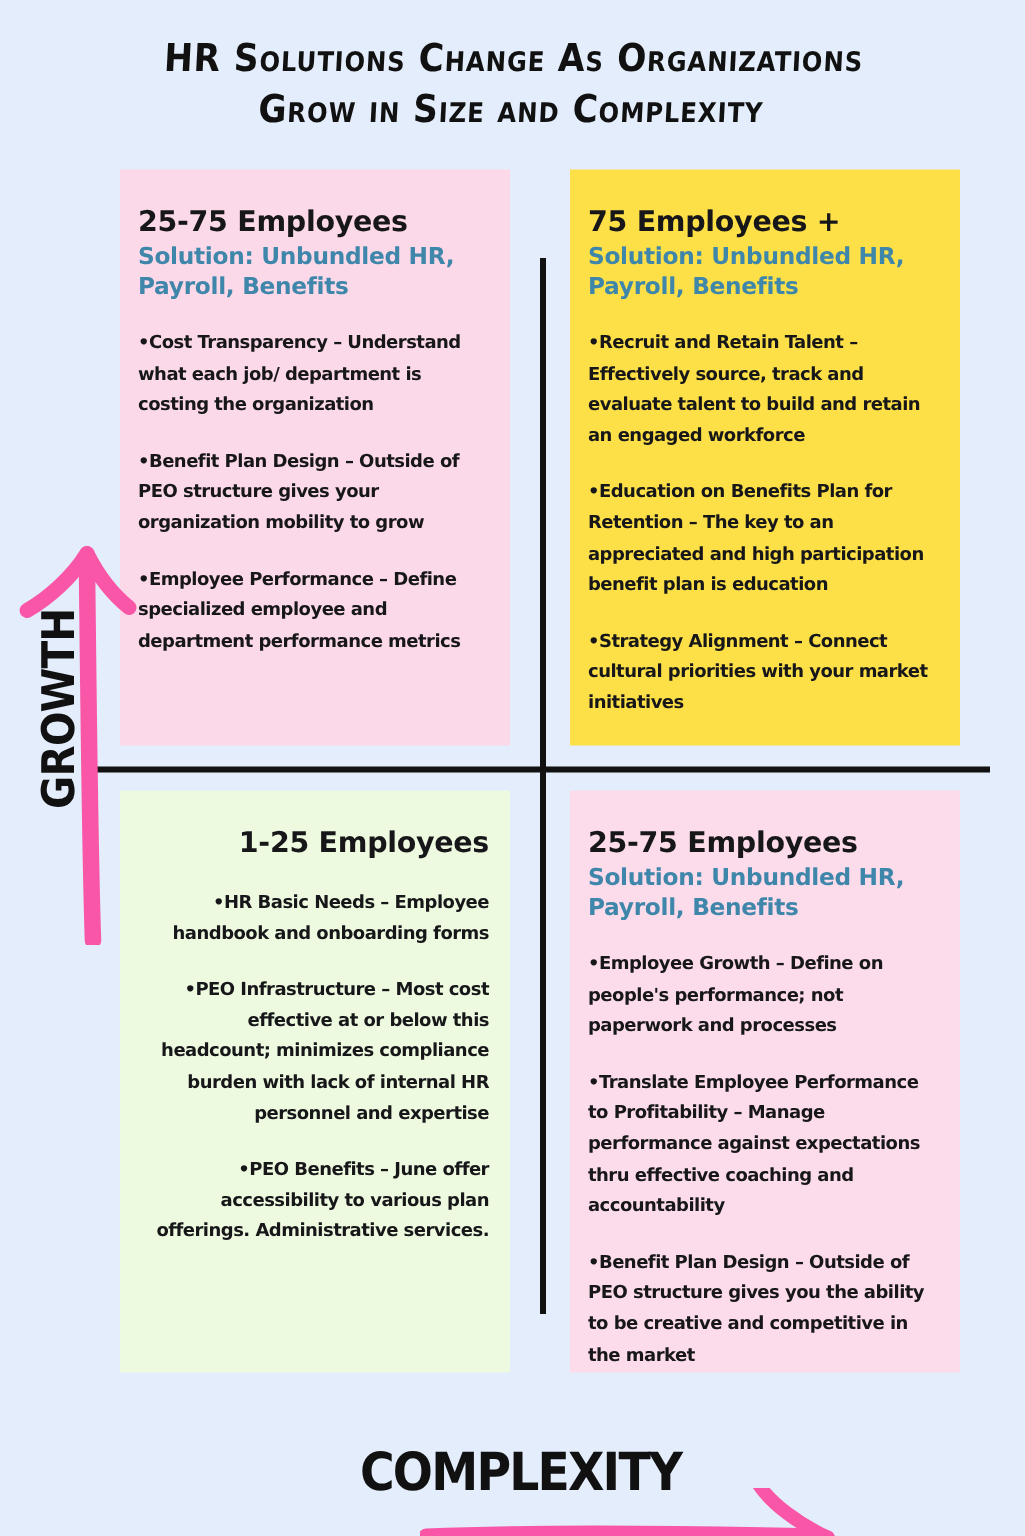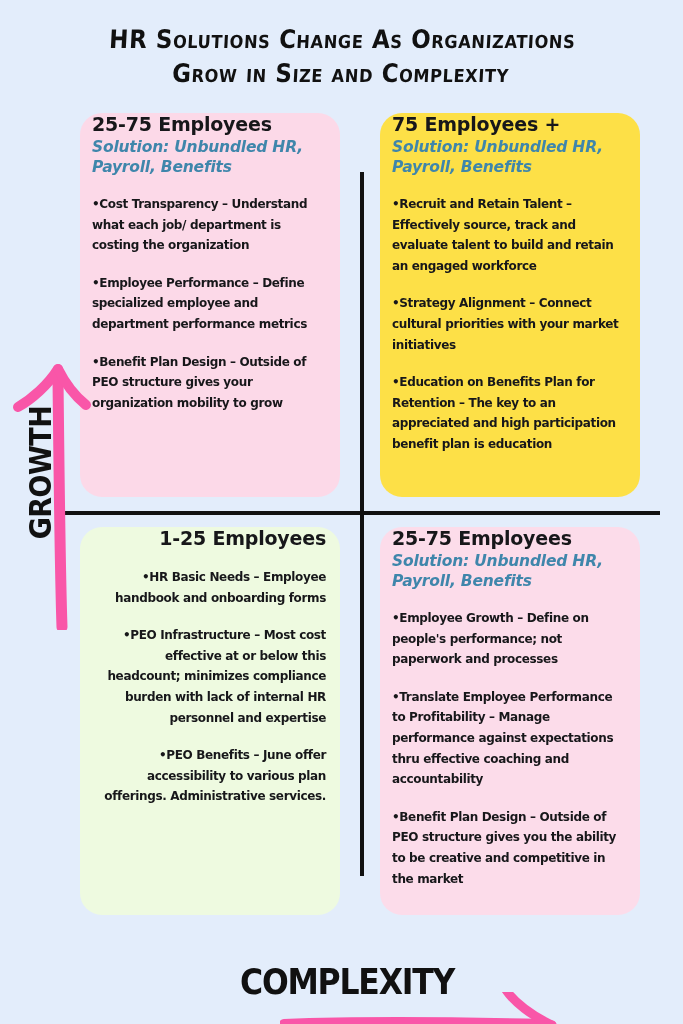--- a/index.html
+++ b/index.html
@@ -58,22 +58,21 @@
     top: 172px;
     width: 4px;
     height: 704px;
     background: #111111;
   }
 
   
   .card {
     position: absolute;
     box-sizing: border-box;
-    padding: 0 14px 14px 12px;
-    border-radius: 22px;
+    padding: 24px 14px 14px 12px;
   }
   .card-tl { left: 80px;  top: 113px; width: 260px; height: 384px; background: #fcd9e8; }
   .card-tr { left: 380px; top: 113px; width: 260px; height: 384px; background: #fde047; }
   .card-bl { left: 80px;  top: 527px; width: 260px; height: 388px; background: #eefae0; text-align: right; }
   .card-br { left: 380px; top: 527px; width: 260px; height: 388px; background: #fcdcea; }
 
   .card-heading {
     font-family: "DejaVu Sans", sans-serif;
     font-weight: bold;
     font-size: 19px;
@@ -83,21 +82,20 @@
     margin: 0 0 1px 0;
   }
   .card-solution {
     font-family: "DejaVu Sans", sans-serif;
     font-weight: bold;
     font-size: 15.5px;
     line-height: 20px;
     color: #3f86ab;
     letter-spacing: -0.2px;
     margin: 0;
-    font-style: italic;
   }
   .bullet-list {
     list-style: none;
     margin: 0;
     padding: 0;
   }
   .bullet-item {
     font-family: "DejaVu Sans", sans-serif;
     font-weight: bold;
     font-size: 12px;
@@ -178,32 +176,32 @@
   </div>
 
   <div class="divider-h"></div>
   <div class="divider-v"></div>
 
   <div class="card card-tl">
     <p class="card-heading">25-75 Employees</p>
     <p class="card-solution">Solution: Unbundled HR, Payroll, Benefits</p>
     <ul class="bullet-list">
       <li class="bullet-item">Cost Transparency – Understand what each job/ department is costing the organization</li>
+      <li class="bullet-item">Benefit Plan Design – Outside of PEO structure gives your organization mobility to grow</li>
       <li class="bullet-item">Employee Performance – Define specialized employee and department performance metrics</li>
-      <li class="bullet-item">Benefit Plan Design – Outside of PEO structure gives your organization mobility to grow</li>
     </ul>
   </div>
 
   <div class="card card-tr">
     <p class="card-heading">75 Employees +</p>
     <p class="card-solution">Solution: Unbundled HR, Payroll, Benefits</p>
     <ul class="bullet-list">
       <li class="bullet-item">Recruit and Retain Talent – Effectively source, track and evaluate talent to build and retain an engaged workforce</li>
+      <li class="bullet-item">Education on Benefits Plan for Retention – The key to an appreciated and high participation benefit plan is education</li>
       <li class="bullet-item">Strategy Alignment – Connect cultural priorities with your market initiatives</li>
-      <li class="bullet-item">Education on Benefits Plan for Retention – The key to an appreciated and high participation benefit plan is education</li>
     </ul>
   </div>
 
   <div class="card card-bl">
     <p class="card-heading">1-25 Employees</p>
     <ul class="bullet-list">
       <li class="bullet-item">HR Basic Needs – Employee handbook and onboarding forms</li>
       <li class="bullet-item">PEO Infrastructure – Most cost effective at or below this headcount; minimizes compliance burden with lack of internal HR personnel and expertise</li>
       <li class="bullet-item">PEO Benefits – June offer accessibility to various plan offerings.  Administrative services.</li>
     </ul>

